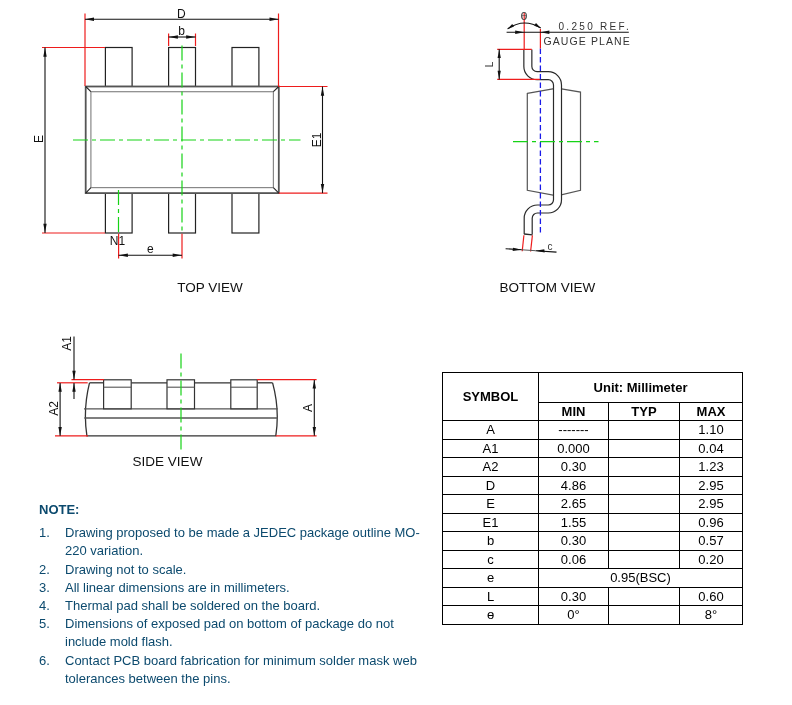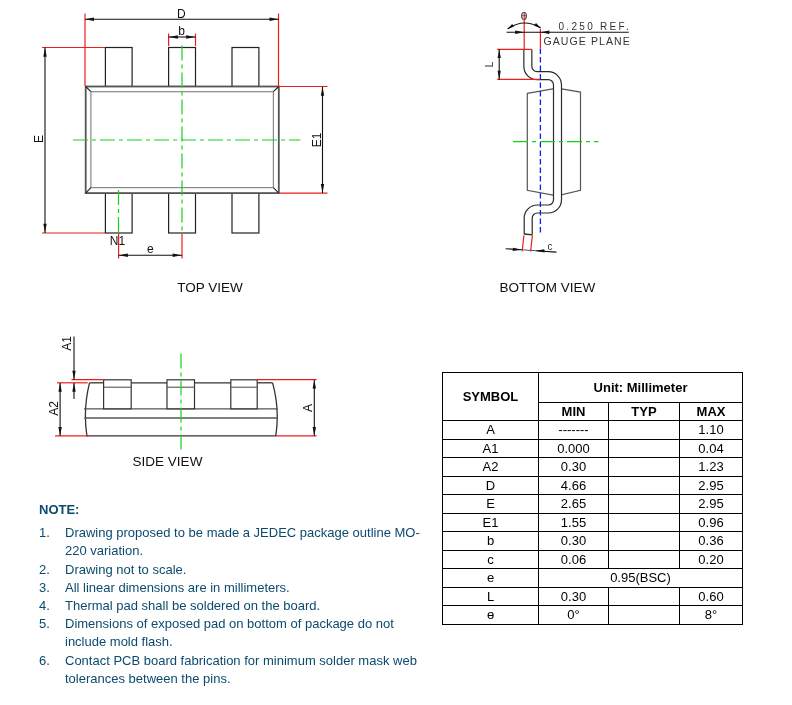--- a/index.html
+++ b/index.html
@@ -246,41 +246,41 @@
           <td>0.04</td>
         </tr>
   <tr style="height:18.5px">
           <td>A2</td>
           <td>0.30</td>
           <td></td>
           <td>1.23</td>
         </tr>
   <tr style="height:18.5px">
           <td>D</td>
-          <td>4.66</td>
+          <td>4.86</td>
           <td></td>
           <td>2.95</td>
         </tr>
   <tr style="height:18.5px">
           <td>E</td>
           <td>2.65</td>
           <td></td>
           <td>2.95</td>
         </tr>
   <tr style="height:18.5px">
           <td>E1</td>
           <td>1.55</td>
           <td></td>
           <td>0.96</td>
         </tr>
   <tr style="height:18.5px">
           <td>b</td>
           <td>0.30</td>
           <td></td>
-          <td>0.36</td>
+          <td>0.57</td>
         </tr>
   <tr style="height:18.5px">
           <td>c</td>
           <td>0.06</td>
           <td></td>
           <td>0.20</td>
         </tr>
   <tr style="height:18.5px">
           <td>e</td>
           <td colspan="3">0.95(BSC)</td>

